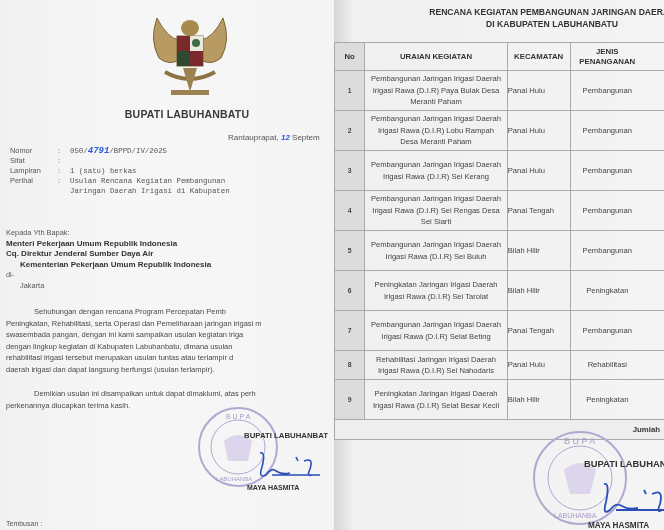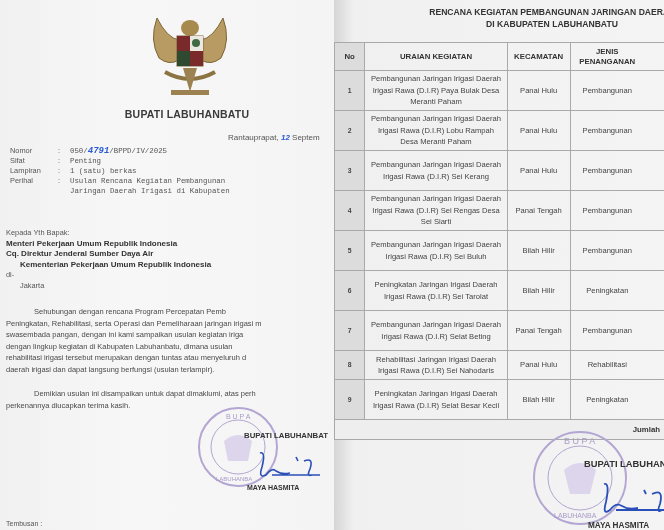--- a/index.html
+++ b/index.html
@@ -59,21 +59,21 @@
   .rtitle .l2 { padding-left: 16px; }
   table.plan {
     position: absolute; left: 0; top: 42px; width: 345px; border-collapse: collapse;
     font-size: 7.6px; color: #444;
   }
   table.plan th, table.plan td { border: 1px solid #a9a9a9; }
   table.plan th { font-weight: bold; color: #333; height: 28px; font-size: 7.8px; text-align: center; line-height: 9.5px; }
   table.plan td { height: 40px; vertical-align: middle; line-height: 11.5px; }
   .c-no { width: 32px; text-align: center; background: #dcdcdc; font-weight: bold; font-size: 6.8px; }
   .c-ur { width: 150px; padding: 0 4px; text-align: center; }
-  .c-kec { width: 64px; text-align: center; }
+  .c-kec { width: 64px; }
   .c-jen { width: 110px; text-align: center; padding-right: 34px !important; }
   th.c-jen { padding-right: 34px; }
   table.plan tr.short td { height: 29px; }
   table.plan tr.total td { height: 20px; text-align: right; font-weight: bold; font-size: 7.8px; color: #333; padding-right: 18px; background: #eeeeee; }
 
   .sign-right { position: absolute; left: 196px; top: 428px; width: 160px; height: 100px; }
   .stamp-r { position: absolute; left: 0; top: 0; width: 100px; height: 100px; }
   .sign-title-r { position: absolute; left: 54px; top: 30px; font-weight: bold; font-size: 9.4px; color: #333; white-space: nowrap; }
   .sig-r { position: absolute; left: 64px; top: 52px; width: 80px; height: 40px; }
   .sign-name-r { position: absolute; left: 58px; top: 93px; font-weight: bold; font-size: 8.2px; color: #333; white-space: nowrap; }
@@ -104,21 +104,20 @@
 
   <div class="meta">
     <div class="meta-row">
       <span class="meta-key">Nomor</span>
       <span class="meta-colon">:</span>
       <span class="meta-val"><span>050/</span><span class="hand">4791</span><span>/BPPD/IV/2025</span></span>
     </div>
     <div class="meta-row">
       <span class="meta-key">Sifat</span>
       <span class="meta-colon">:</span>
-      <span class="meta-val">Penting</span>
     </div>
     <div class="meta-row">
       <span class="meta-key">Lampiran</span>
       <span class="meta-colon">:</span>
       <span class="meta-val">1 (satu) berkas</span>
     </div>
     <div class="meta-row">
       <span class="meta-key">Perihal</span>
       <span class="meta-colon">:</span>
       <span class="meta-val">
@@ -135,21 +134,21 @@
     <div class="addr-line bold indent">Kementerian Pekerjaan Umum Republik Indonesia</div>
     <div class="addr-line">di-</div>
     <div class="addr-line indent">Jakarta</div>
   </div>
 
   <div class="body-text">
     <p class="first">Sehubungan   dengan   rencana   Program   Percepatan   Pemb</p>
     <p>Peningkatan, Rehabilitasi, serta Operasi dan Pemeliharaan jaringan irigasi m</p>
     <p>swasembada  pangan,  dengan  ini  kami  sampaikan  usulan  kegiatan  iriga</p>
     <p>dengan  lingkup  kegiatan  di  Kabupaten  Labuhanbatu,  dimana  usulan</p>
-    <p>rehabilitasi  irigasi  tersebut  merupakan  dengan  tuntas  atau  menyeluruh  d</p>
+    <p>rehabilitasi  irigasi  tersebut  merupakan  usulan  tuntas  atau  terlampir  d</p>
     <p>daerah irigasi dan dapat langsung berfungsi (usulan terlampir).</p>
   </div>
 
   <div class="closing">
     <div class="first">Demikian usulan ini disampaikan untuk dapat dimaklumi, atas perh</div>
     <div>perkenannya diucapkan terima kasih.</div>
   </div>
 
   <div class="sign-left">
     <svg class="stamp-l" viewBox="0 0 84 84">

